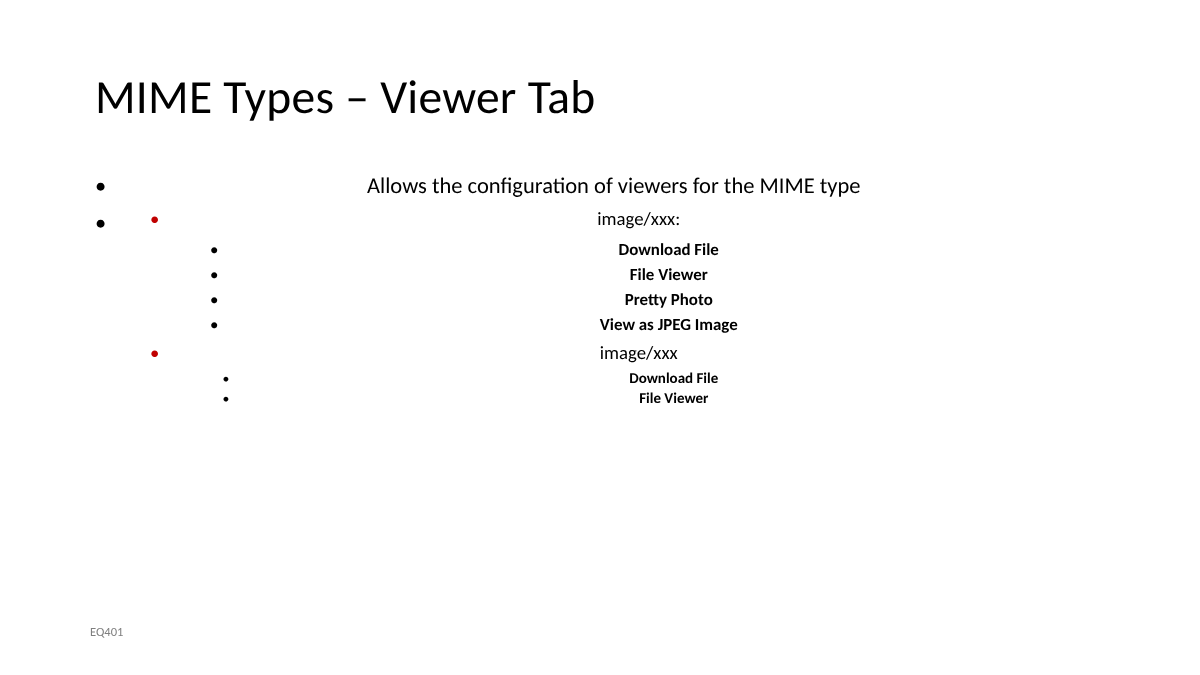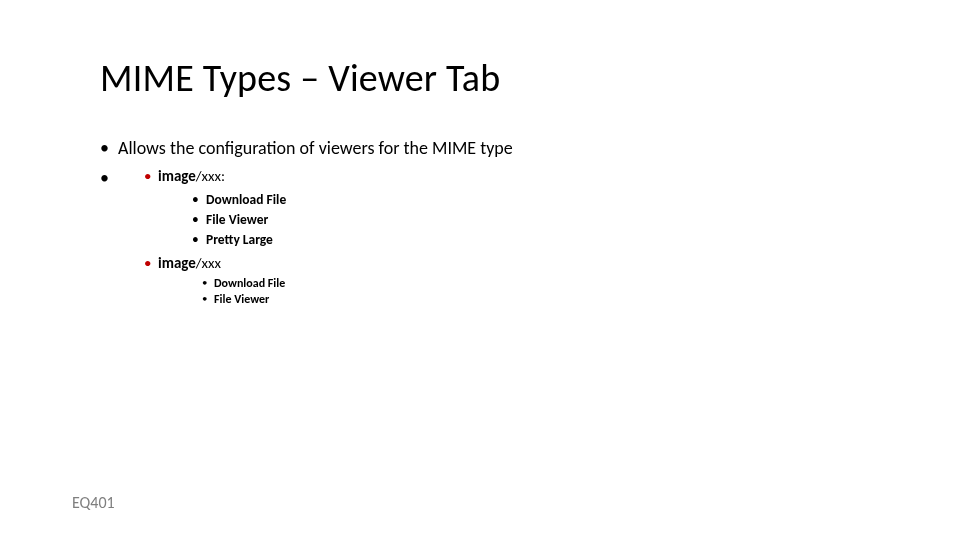--- a/index.html
+++ b/index.html
@@ -5,36 +5,37 @@
     * { margin: 0; padding: 0; box-sizing: border-box; }
     body {
       width: 960px;
       height: 540px;
       background: #fff;
       font-family: Calibri, 'Segoe UI', Arial, sans-serif;
       color: #000;
       position: relative;
     }
     .slide {
-      padding: 55px 72px 40px 100px;
+      padding: 55px 72px 40px 76px;
     }
     .title {
       font-size: 38px;
       font-weight: 400;
       margin-bottom: 36px;
       letter-spacing: 0.2px;
     }
     .level1 {
       list-style: none;
     }
     .level1 > li {
       font-size: 18px;
       margin-bottom: 6px;
       padding-left: 18px;
       position: relative;
+      text-align: center;
     }
     .level1 > li::before {
       content: "•";
       position: absolute;
       left: 0;
       top: 0;
     }
     .level2 {
       list-style: none;
       margin-top: 8px;
@@ -48,21 +49,21 @@
       color: #c00000;
     }
     .level2 > li::before {
       content: "•";
       position: absolute;
       left: 0;
       top: 0;
       color: #c00000;
     }
     .level2-text { color: #000; }
-    .bold { font-weight: 700; }
+    .bold { font-weight: 400; }
     .level3 {
       list-style: none;
       margin-top: 6px;
       padding-left: 34px;
     }
     .level3 > li {
       font-size: 13.5px;
       font-weight: 700;
       margin-bottom: 3px;
       padding-left: 14px;
@@ -94,40 +95,41 @@
       position: absolute;
       left: 0;
       top: 0;
       font-weight: 400;
       font-size: 11px;
     }
     .footer {
       position: absolute;
       left: 72px;
       bottom: 28px;
-      font-size: 16px;
+      font-size: 10px;
       color: #7f7f7f;
     }
   </style>
 </head>
 <body>
 
 <div class="slide">
   <h1 class="title">MIME Types – Viewer Tab</h1>
 
   <ul class="level1">
     <li>Allows the configuration of viewers for the MIME type</li>
     <li>
       <ul class="level2">
         <li>
           <span class="level2-text"><span class="bold">image</span><span>/xxx:</span></span>
           <ul class="level3">
             <li>Download File</li>
             <li>File Viewer</li>
-            <li>Pretty Large</li>
+            <li>Pretty Photo</li>
+            <li>View as JPEG Image</li>
           </ul>
         </li>
         <li>
           <span class="level2-text"><span class="bold">image</span><span>/xxx</span></span>
           <ul class="level3b">
             <li>Download File</li>
             <li>File Viewer</li>
           </ul>
         </li>
       </ul>

